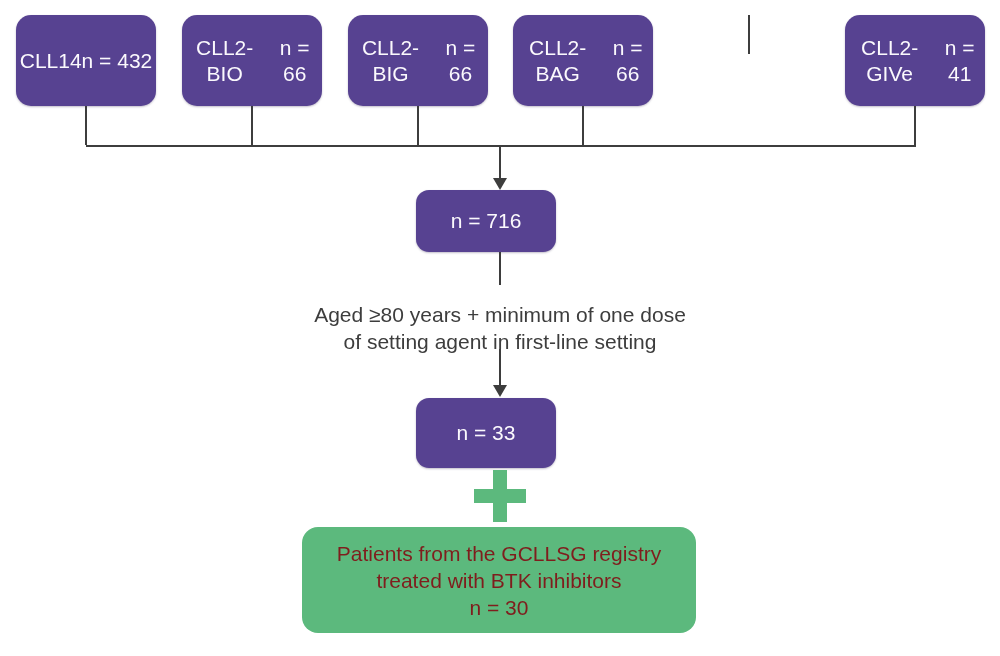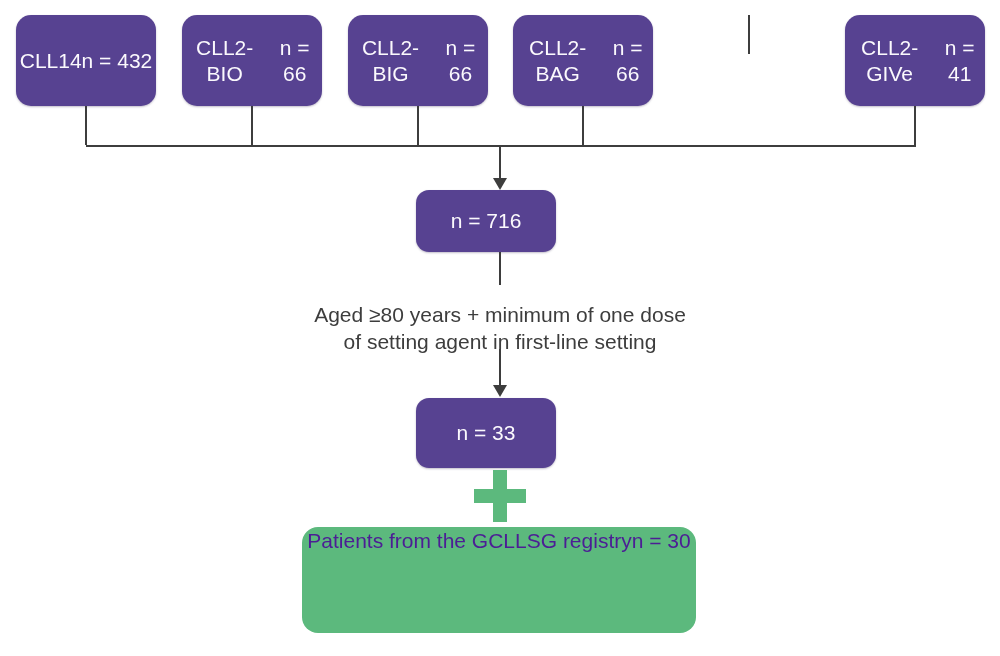--- a/index.html
+++ b/index.html
@@ -101,26 +101,26 @@
     left:19px; top:0;
     width:14px; height:52px;
     background:var(--green,#5CB97D);
   }
   .registry-box{
     position:absolute;
     left:302px; top:527px;
     width:394px; height:106px;
     background:var(--green,#5CB97D);
     border-radius:16px;
-    color:#4c1d95;
+    color:#7f1d1d;
     font-size:21px;
     line-height:27px;
     text-align:center;
     display:flex;
-    flex-direction:row;
+    flex-direction:column;
     justify-content:center;
   }
 </style>
 </head>
 <body>
 
 <div class="canvas">
 
   <div class="trial-row">
     <div class="trial-wrap">
@@ -186,16 +186,17 @@
     <div>n = 33</div>
   </div>
 
   <div class="plus">
     <div class="bar-v"></div>
     <div class="bar-h"></div>
   </div>
 
   <div class="registry-box">
     <div>Patients from the GCLLSG registry</div>
+    <div>treated with BTK inhibitors</div>
     <div>n = 30</div>
   </div>
 
 </div>
 
 </body></html>

